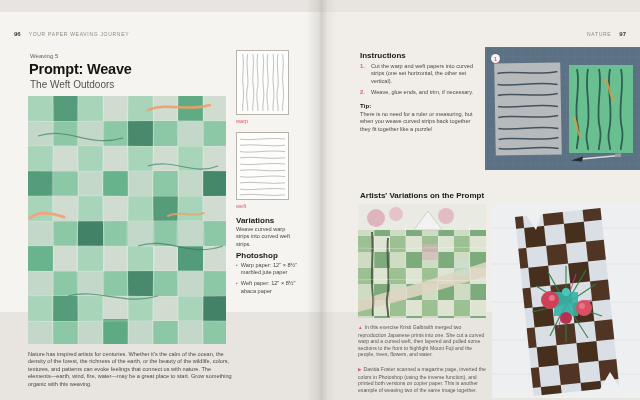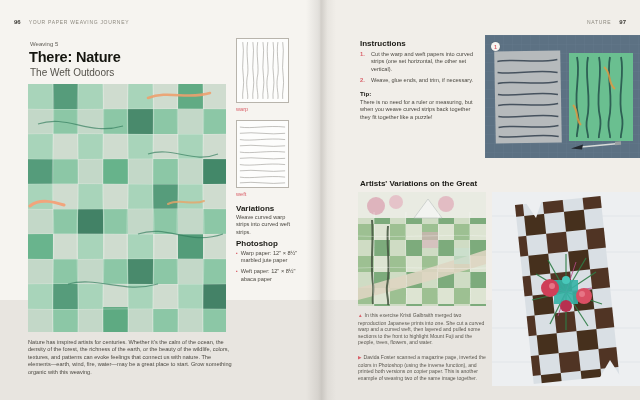--- a/index.html
+++ b/index.html
@@ -1,18 +1,18 @@
 <!DOCTYPE html>
 <html style="--accent: #d95f68;"><head>
 <meta charset="utf-8">
 <style>
   *{margin:0;padding:0;box-sizing:border-box}
   html,body{width:640px;height:400px}
   body{position:relative;overflow:hidden;background:#e8e5e0;font-family:"Liberation Sans",sans-serif;-webkit-font-smoothing:antialiased}
-  .page{position:absolute;top:0;height:300px;width:320px}
+  .page{position:absolute;top:12px;height:300px;width:320px}
   #pgL{left:0;background:#f6f4f0}
   #pgR{left:320px;background:#f1eee9}
   .gutter{position:absolute;left:306px;top:0;width:30px;height:400px;z-index:6;pointer-events:none;
     background:linear-gradient(to right,rgba(60,54,48,0) 0%,rgba(60,54,48,.10) 40%,rgba(60,54,48,.17) 52%,rgba(60,54,48,.05) 72%,rgba(60,54,48,0) 100%)}
   .abs{position:absolute}
   .runrow{display:flex;align-items:baseline;gap:8px}
   .runhead{font-size:5px;letter-spacing:.7px;color:#8d897f;text-transform:uppercase}
   .pagenum{font-size:6px;font-weight:bold;color:#3a3833}
   .kicker{font-size:6px;color:#5f5c55}
   .title{font-size:14.5px;font-weight:bold;color:#15150f;letter-spacing:-.2px}
@@ -38,21 +38,21 @@
 <body>
 
 <div class="page" id="pgL">
 
   <div class="abs runrow" style="left:14px;top:19px">
     <span class="pagenum">96</span>
     <span class="runhead">YOUR PAPER WEAVING JOURNEY</span>
   </div>
 
   <div class="abs kicker" style="left:30px;top:41px">Weaving 5</div>
-  <div class="abs title" style="left:29px;top:49px">There: Nature</div>
+  <div class="abs title" style="left:29px;top:49px">Prompt: Weave</div>
   <div class="abs subtitle" style="left:30px;top:67px">The Weft Outdoors</div>
 
   <div class="abs artwork" style="left:28px;top:84px;width:198px;height:248px">
     <svg viewBox="0 0 198 248" preserveAspectRatio="none">
       <defs>
         <pattern id="pmain" width="50" height="50" patternUnits="userSpaceOnUse">
           <rect width="50" height="50" fill="#a8d4ba"></rect>
           <rect x="25" width="25" height="25" fill="#cfdccf"></rect>
           <rect y="25" width="25" height="25" fill="#c3d8c8"></rect>
           <rect x="25" y="25" width="25" height="25" fill="#8cc7a6"></rect>
@@ -219,21 +219,21 @@
         <path d="M119 32 C127 38,122 48,130 54"></path>
         <path d="M88 70 C94 76,90 84,96 90"></path>
       </g>
       <path d="M96 112 L134 108.5" stroke="#d8dbd8" stroke-width="1.6"></path>
       <path d="M86 113.5 L98 109.5 L97 114.5 Z" fill="#23282e"></path>
       <rect x="130" y="106.5" width="6" height="3.4" fill="#9aa0a2" transform="rotate(-5 133 108)"></rect>
     </svg>
   </div>
   <div class="badge" style="left:171px;top:42px">1</div>
 
-  <div class="abs h-bold" style="left:40px;top:179px">Artists' Variations on the Great</div>
+  <div class="abs h-bold" style="left:40px;top:179px">Artists' Variations on the Prompt</div>
 
   <div class="abs artwork" style="left:38px;top:192px;width:128px;height:114px">
     <svg viewBox="0 0 128 114" preserveAspectRatio="none">
       <defs>
         <pattern id="pv1" width="32" height="32" patternUnits="userSpaceOnUse">
           <rect width="32" height="32" fill="#9dc092"></rect>
           <rect x="16" width="16" height="16" fill="#dde4d2"></rect>
           <rect y="16" width="16" height="16" fill="#cfdcc4"></rect>
           <rect x="16" y="16" width="16" height="16" fill="#7dab7c"></rect>
         </pattern>

